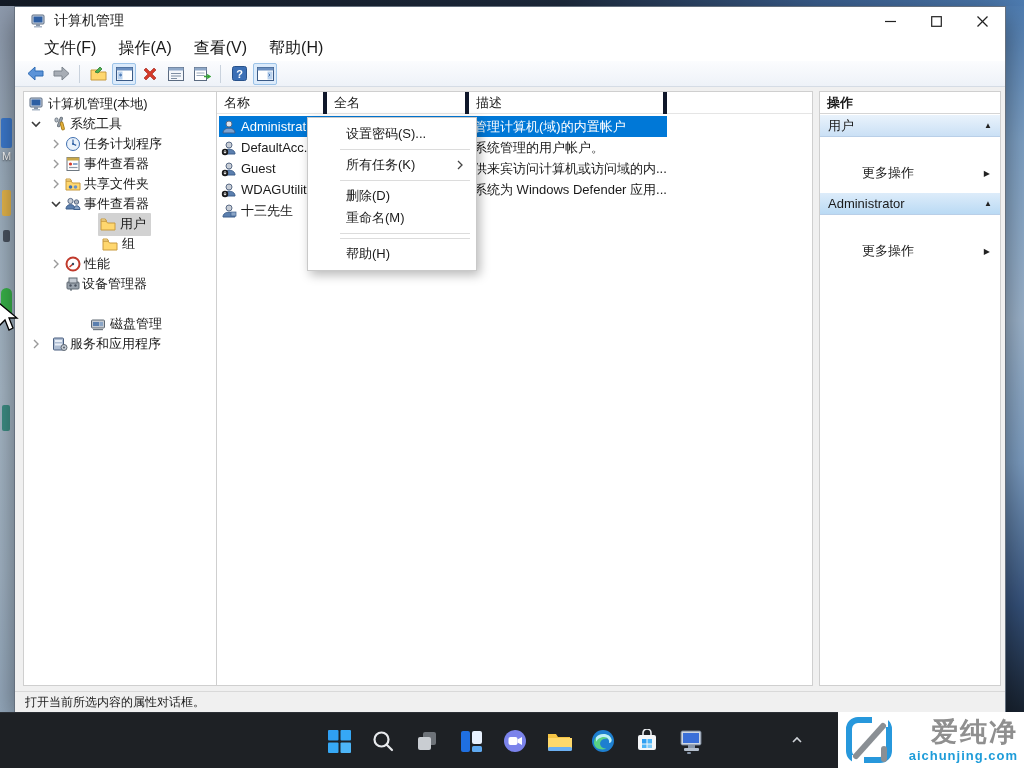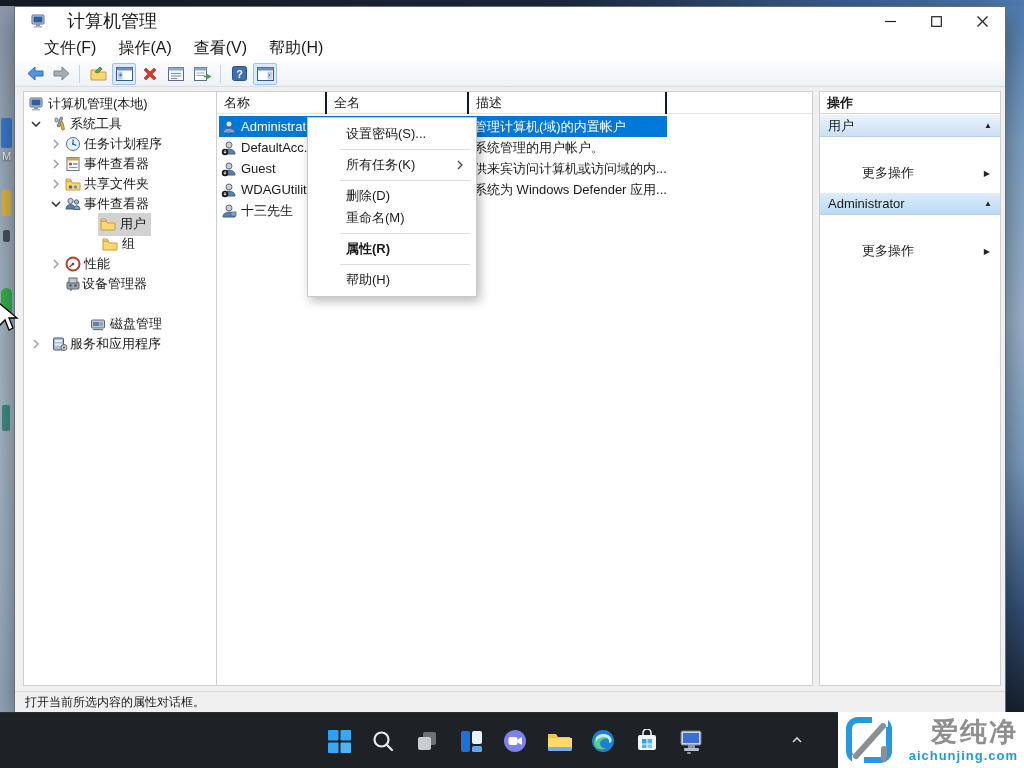--- a/index.html
+++ b/index.html
@@ -15,21 +15,21 @@
   #desk-right { left:1006px; top:0; width:18px; height:712px;
     background:linear-gradient(180deg,#4d7bb0 0%,#7fa2c6 20%,#9db4cc 45%,#7b9cc0 65%,#35517a 85%,#18222f 100%); }
   .sliver { position:absolute; border-radius:2px; }
   #desk-m { position:absolute; left:2px; top:150px; color:#fff; font-size:11px; text-shadow:0 1px 2px rgba(0,0,0,.6); }
   #cursor { position:absolute; left:-3px; top:302px; z-index:60; }
 
   
   #win { position:absolute; left:14px; top:6px; width:992px; height:706px; background:#fff;
     border:1px solid #65707e; box-shadow:0 10px 28px rgba(0,0,0,.45); z-index:10; }
   #titlebar { position:absolute; left:0; top:0; width:100%; height:28px; background:#fff; display:flex; align-items:center; }
-  #title-text { margin-left:20px; font-size:18px; }
+  #title-text { margin-left:7px; font-size:14px; }
   #title-icon { margin-left:16px; display:flex; }
   .winctl { position:absolute; top:0; width:46px; height:28px; display:flex; align-items:center; justify-content:center; }
   #btn-min { right:92px; } #btn-max { right:46px; } #btn-close { right:0; }
 
   #menubar { position:absolute; left:0; top:28px; width:100%; height:26px; background:#fff; display:flex; align-items:center; padding-left:18px; }
   .menu-item { padding:4px 11px; font-size:16px; }
 
   #toolbar { position:absolute; left:0; top:54px; width:100%; height:26px;
     background:linear-gradient(180deg,#fbfcfe,#eef2f8); border-bottom:1px solid #d5dce5;
     display:flex; align-items:center; padding-left:8px; gap:2px; }
@@ -46,21 +46,21 @@
   
   .trow { position:absolute; height:20px; width:100%; display:flex; align-items:center; white-space:nowrap; font-size:13px; }
   .trow > * { position:absolute; }
   .chev { width:12px; height:12px; display:flex; }
   .ticon { width:16px; height:16px; display:flex; }
   .tlabel { line-height:20px; }
   .tsel { background:#d2d2d2; padding:1px 5px 2px 2px; border-radius:1px; display:flex; align-items:center; gap:4px; position:absolute; }
 
   
   #list-header { position:absolute; left:0; top:0; width:100%; height:22px; border-bottom:1px solid #e5e5e5; }
-  .hcell { position:absolute; top:0; height:22px; line-height:22px; font-size:13px; padding-left:7px; border-right:2px solid #0f172a; }
+  .hcell { position:absolute; top:0; height:22px; line-height:22px; font-size:13px; padding-left:7px; border-right:4px solid #0f172a; }
   .lrow { position:absolute; left:2px; width:448px; height:21px; display:flex; align-items:center; }
   .lrow .uicon { position:absolute; left:2px; width:16px; height:16px; }
   .lrow .lname { position:absolute; left:22px; white-space:nowrap; }
   .lrow .ldesc { position:absolute; left:255px; white-space:nowrap; }
   .lrow.sel { background:#0078d7; color:#fff; }
 
   
   #ctxmenu { position:absolute; left:307px; top:117px; width:170px; z-index:100; background:#fff;
     border:1px solid #c9c9c9; box-shadow:3px 4px 10px rgba(0,0,0,.28); padding:5px 0; }
   .mi { height:22px; line-height:22px; padding-left:38px; font-size:13px; position:relative; white-space:nowrap; }
@@ -475,21 +475,20 @@
   <div class="msep"></div>
   <div class="mi"><span>所有任务(K)</span>
     <span class="subarrow"><svg width="8" height="22" viewBox="0 0 8 22">
           <polyline points="2,7 6,11 2,15" fill="none" stroke="#444" stroke-width="1.3"></polyline>
         </svg></span>
   </div>
   <div class="msep"></div>
   <div class="mi">删除(D)</div>
   <div class="mi">重命名(M)</div>
   <div class="msep"></div>
-  <div class="mi bold">属性(R)</div>
   <div class="msep"></div>
   <div class="mi">帮助(H)</div>
 </div>
 
 <div id="taskbar">
   <div id="tb-icons">
     <div class="tb-btn">
       <svg width="25" height="25" viewBox="0 0 25 25">
           <rect x="1" y="1" width="10.5" height="10.5" rx="1" fill="#2f9ff2"></rect>
           <rect x="13.5" y="1" width="10.5" height="10.5" rx="1" fill="#36a8f5"></rect>

